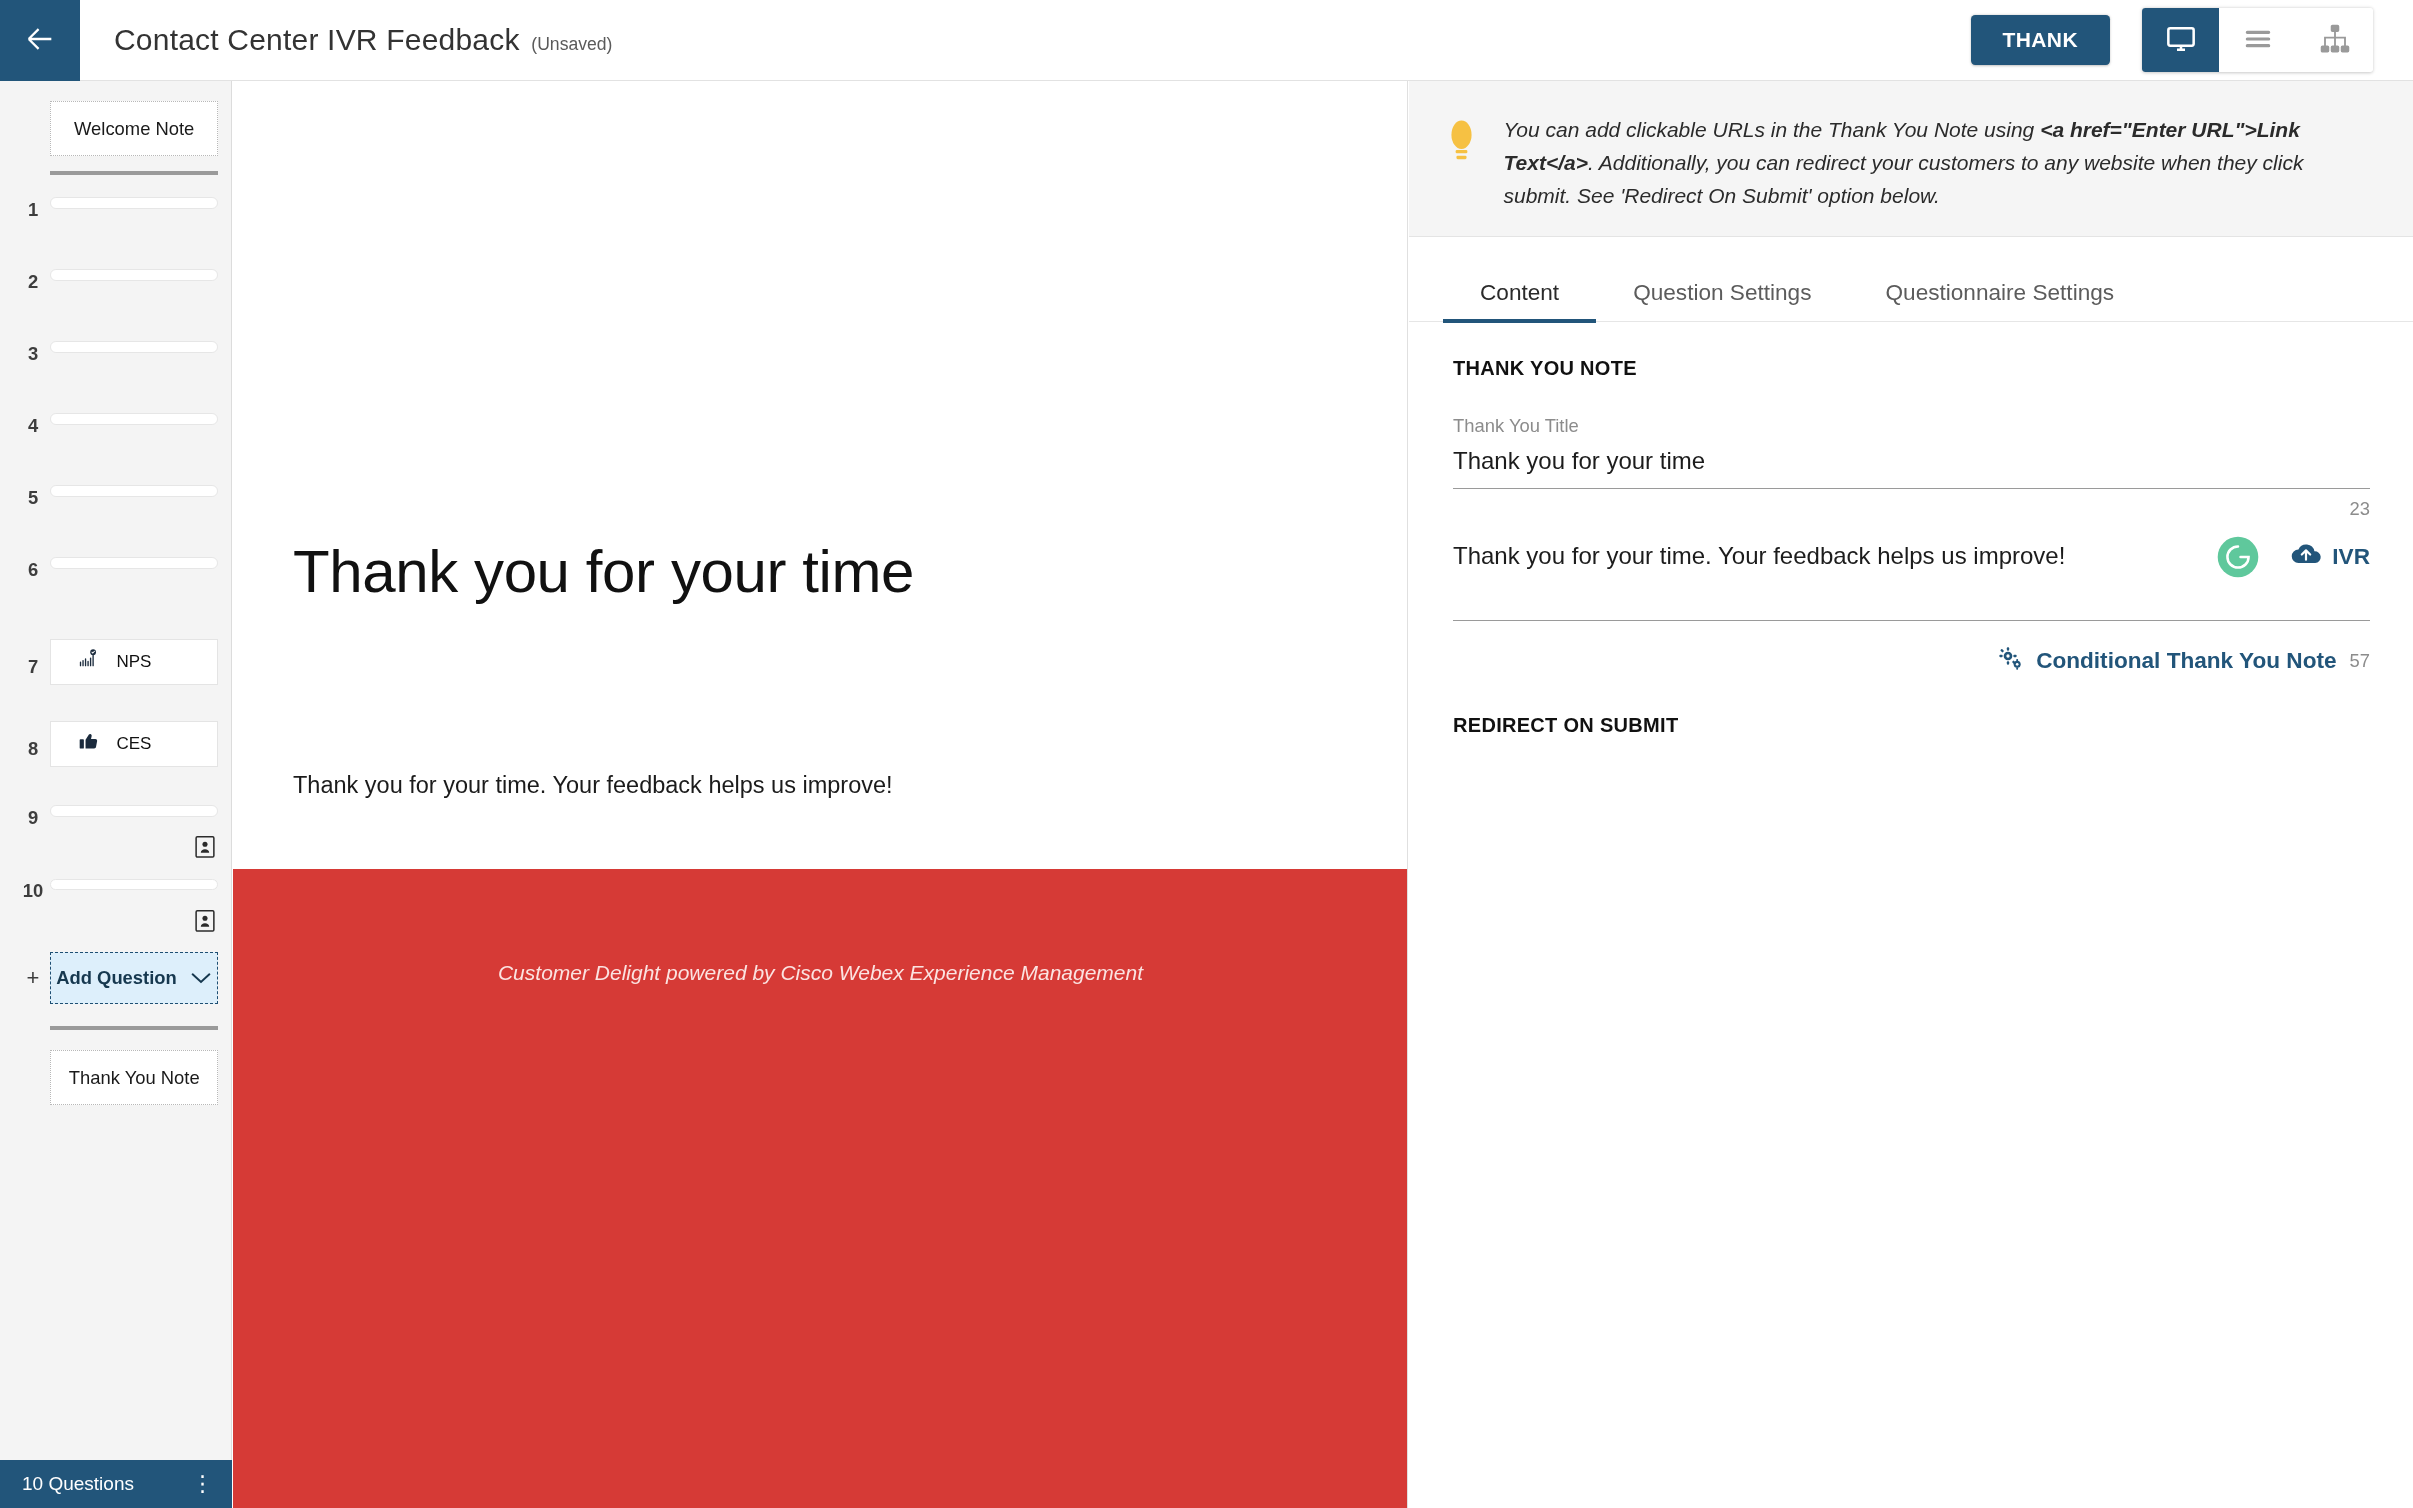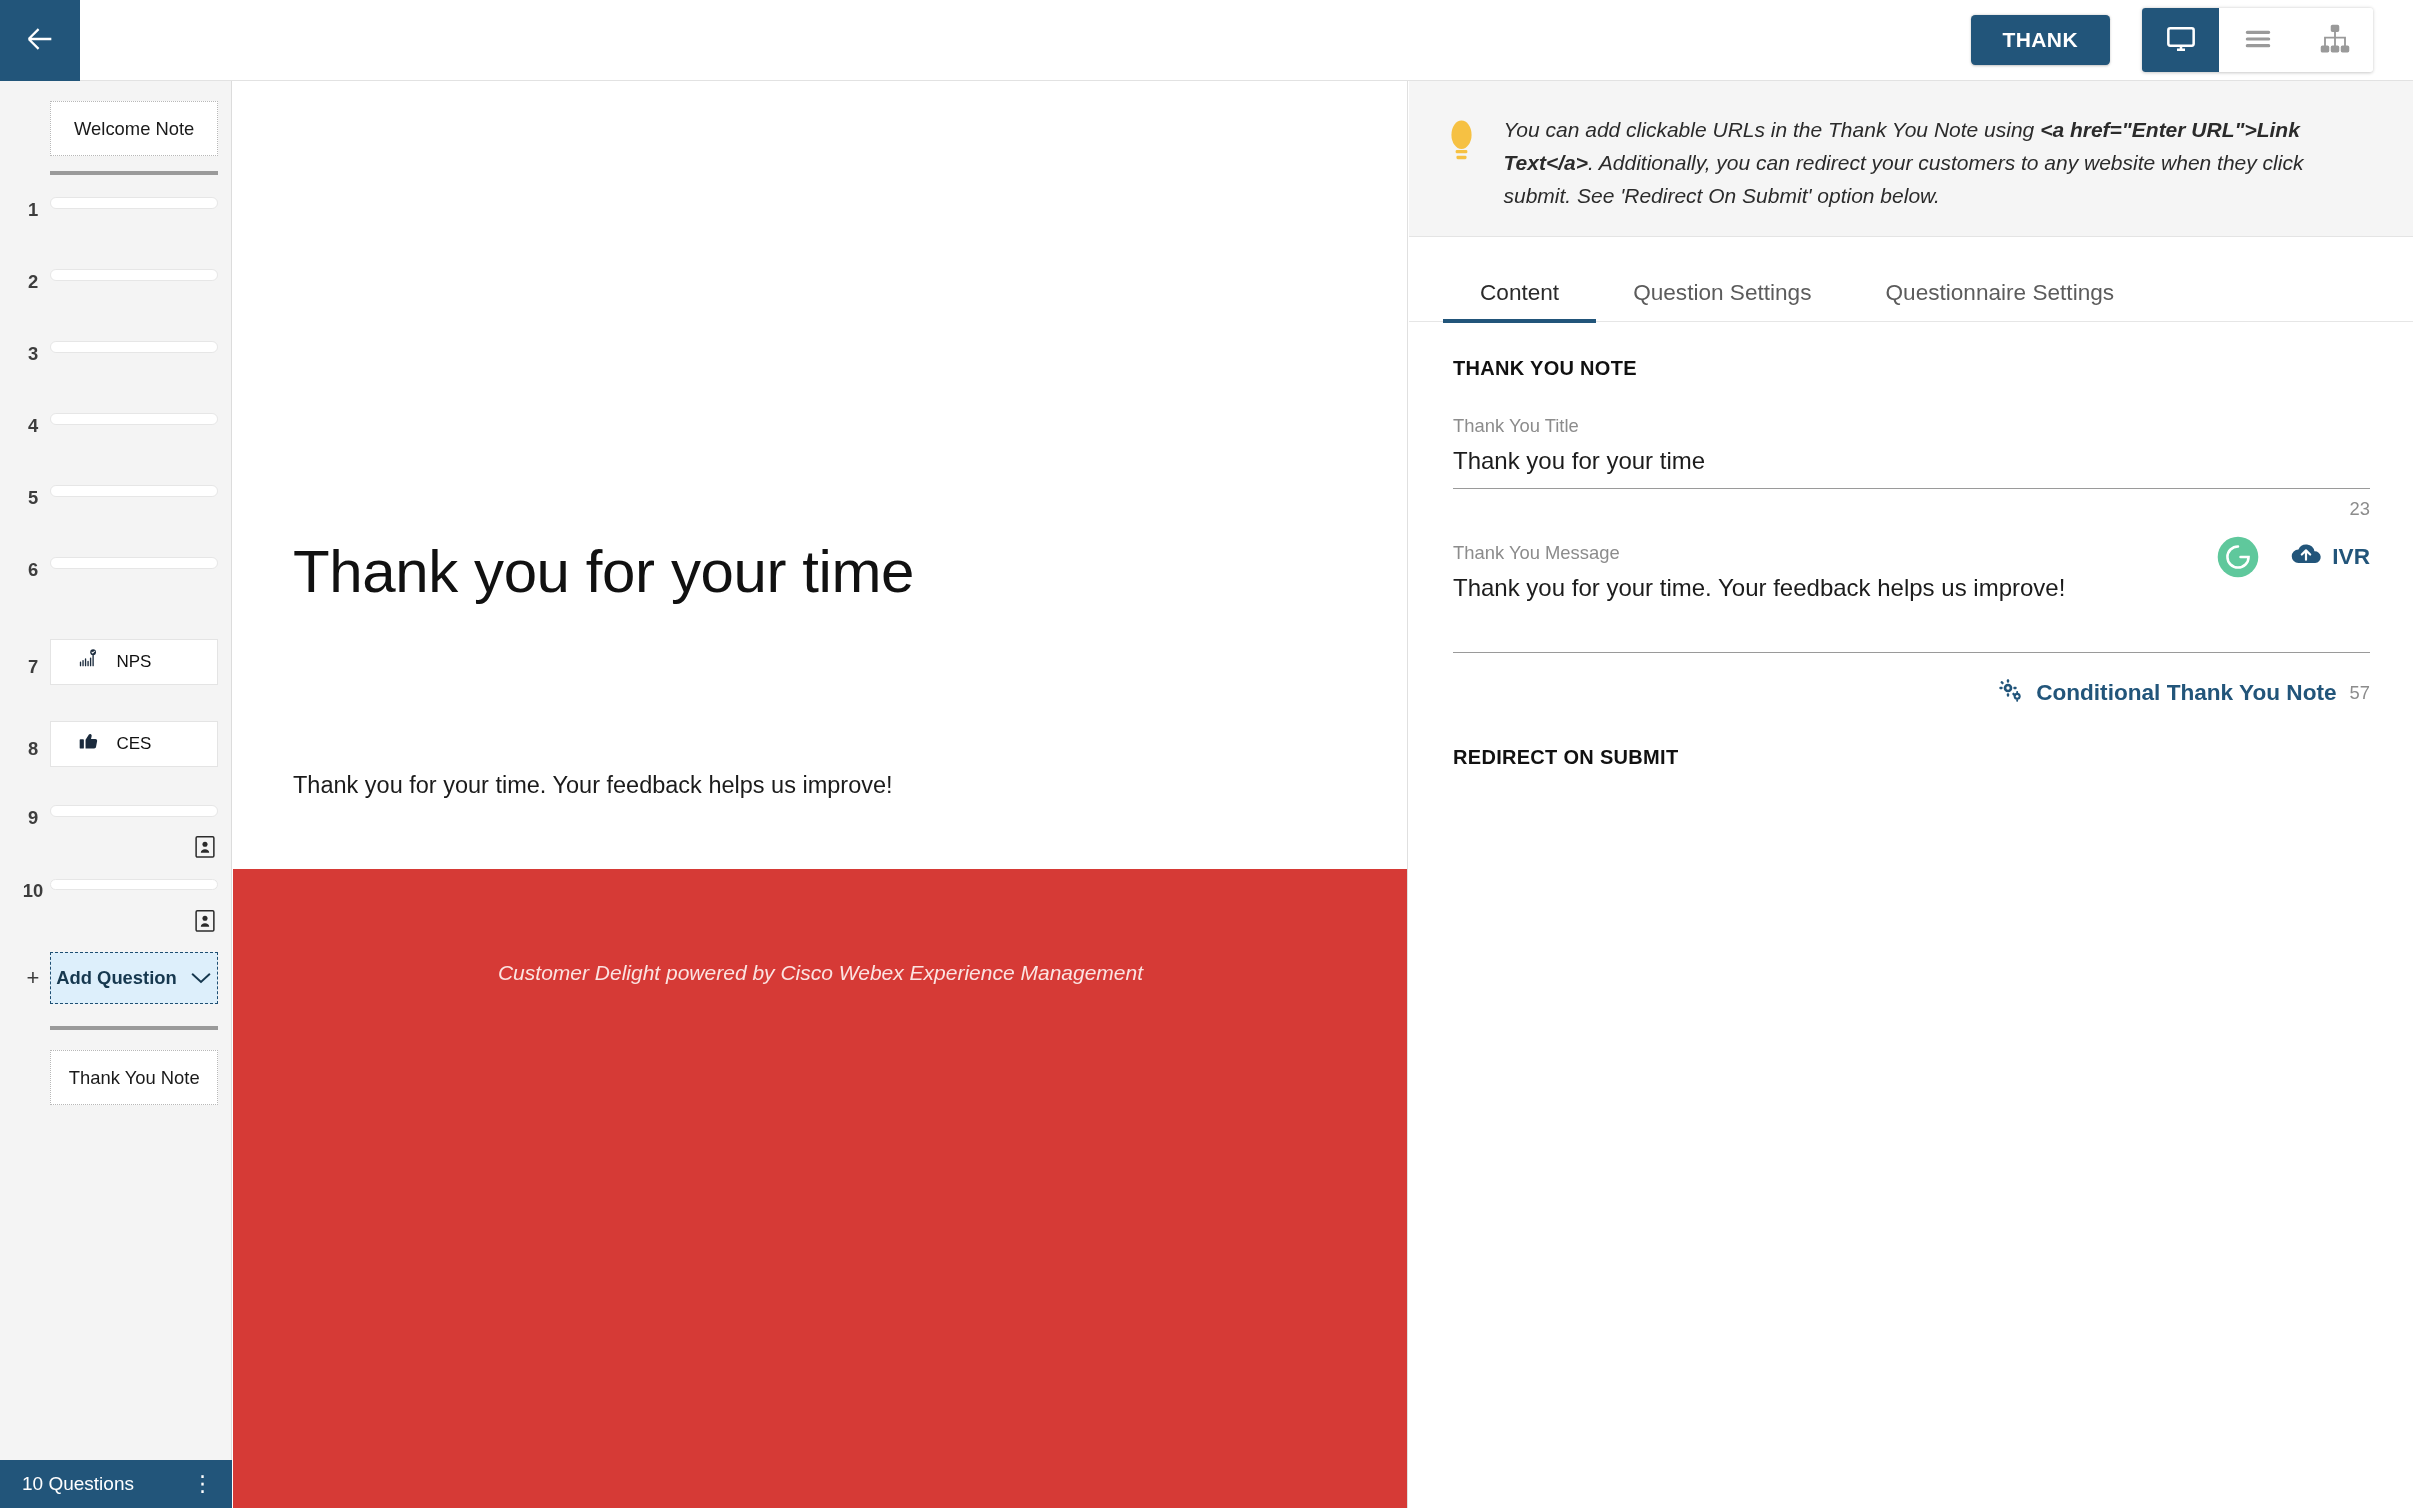--- a/index.html
+++ b/index.html
@@ -271,20 +271,24 @@
 <body>
 
 <div class="header">
   <div class="back-btn">
     <span>
       <svg viewBox="0 0 24 24" fill="none" stroke="#ffffff" stroke-width="1.6">
         <path d="M20 12H4M4 12l7-7M4 12l7 7"></path>
       </svg>
     </span>
   </div>
+  <div class="title-wrap">
+    <div class="app-title">Contact Center IVR Feedback</div>
+    <div class="unsaved">(Unsaved)</div>
+  </div>
   <div class="header-right">
     <button class="save-btn">THANK</button>
     <div class="view-group">
       <div class="view-btn active">
         <span>
           <svg viewBox="0 0 24 24" fill="none" stroke="#ffffff" stroke-width="1.9">
             <rect x="2.5" y="4" width="19" height="13" rx="1.4"></rect>
             <path d="M9 20h6M12 17v3"></path>
           </svg>
         </span>
@@ -468,21 +472,20 @@
   <div class="rp-body">
     <div class="sect-title">THANK YOU NOTE</div>
 
     <div class="field">
       <div class="field-label">Thank You Title</div>
       <div class="field-value">Thank you for your time</div>
       <div class="field-meta">23</div>
     </div>
 
     <div class="field msg-row" style="margin-top:22px;">
-      <div class="field-label">Thank You Message</div>
       <div class="field-value" style="padding-bottom:50px;">Thank you for your time. Your feedback helps us improve!</div>
       <div class="msg-icons">
         <span class="grammar-ico">
           <svg viewBox="0 0 52 52">
             <circle cx="26" cy="26" r="24" fill="#5FC89C"></circle>
             <path d="M26 13.5a12.5 12.5 0 1 0 12.5 12.5h-9.5" fill="none" stroke="#ffffff" stroke-width="3" stroke-linecap="round"></path>
             <path d="M34 22l4.5 4-4.5 4" fill="none" stroke="#5FC89C" stroke-width="0"></path>
           </svg>
         </span>
         <span class="ivr-btn">

